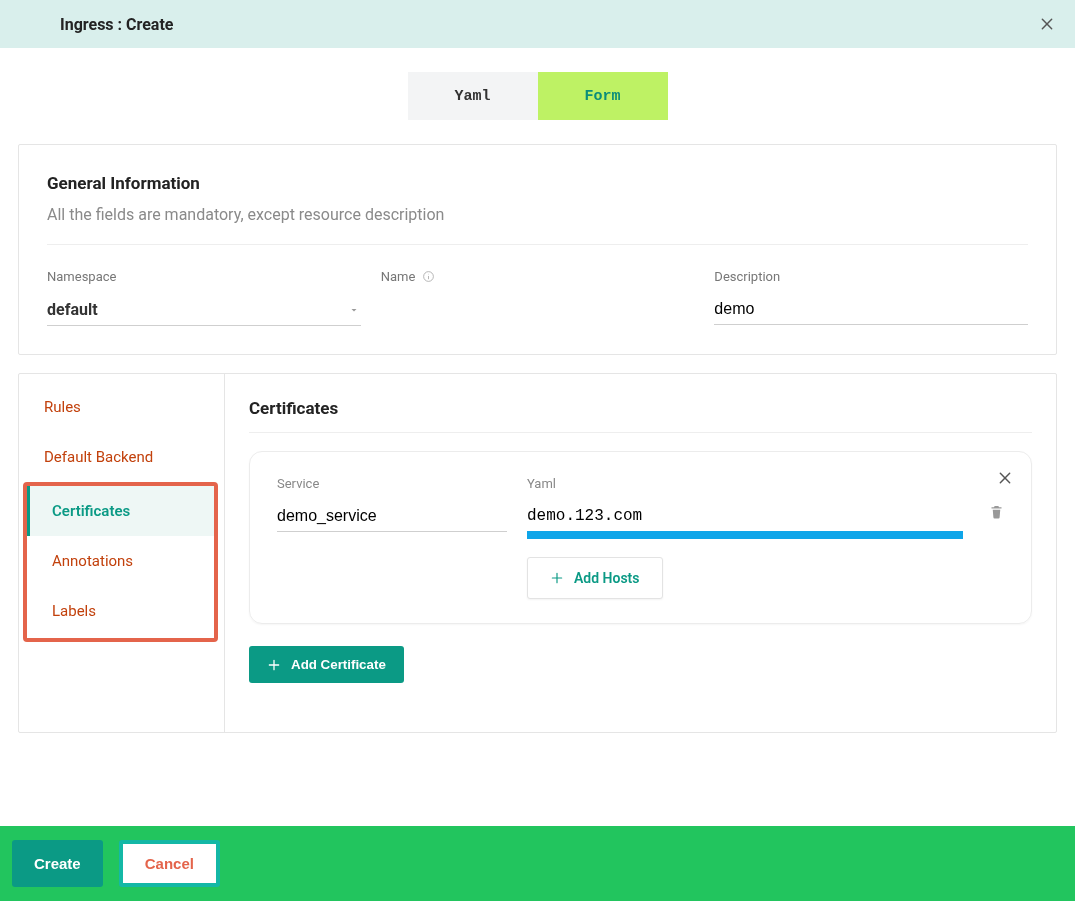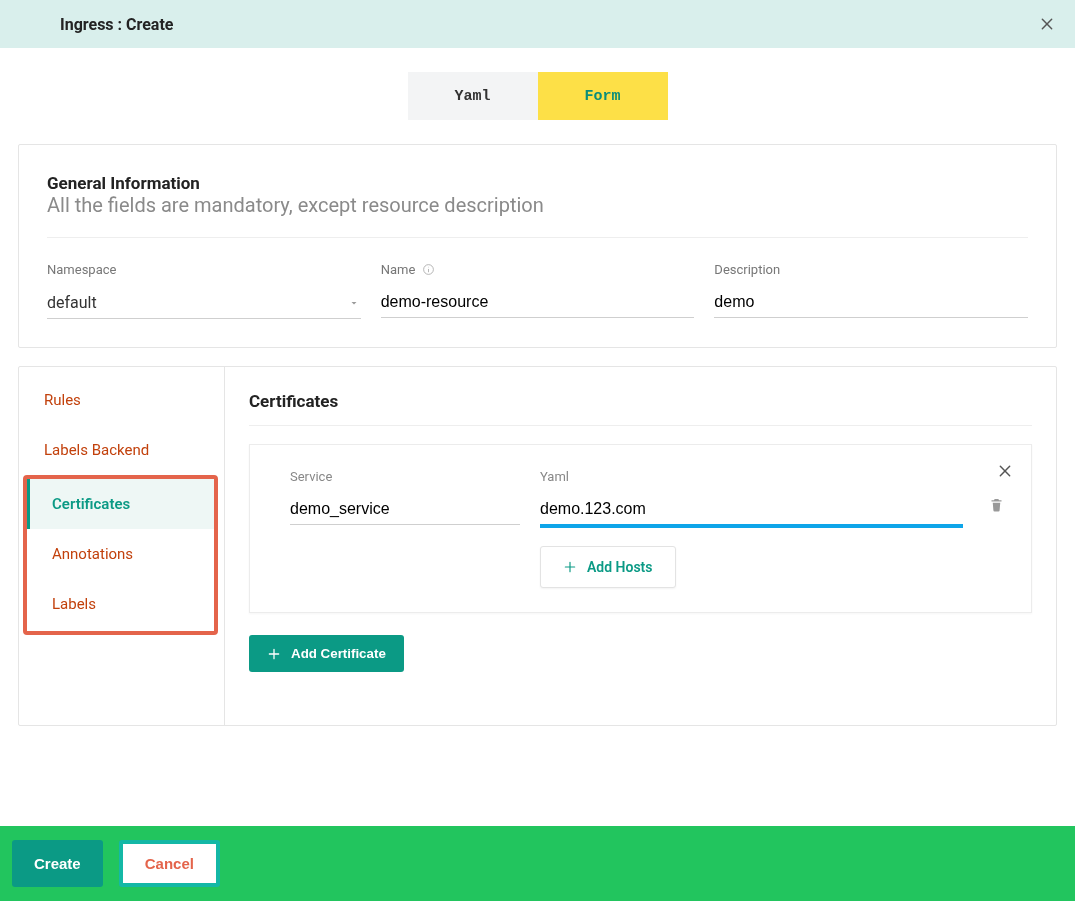--- a/index.html
+++ b/index.html
@@ -57,40 +57,40 @@
     width: 130px;
     height: 48px;
     display: flex;
     align-items: center;
     justify-content: center;
     font-weight: 600;
     cursor: pointer;
     font-size: 15px;
   }
   .toggle-btn.yaml { background: #f3f4f5; color: #333; }
-  .toggle-btn.form { background: #fde047; color: #0b8e7a; }
+  .toggle-btn.form { background: #bef264; color: #0b8e7a; }
 
   
   .card {
     border: 1px solid #e5e5e5;
     border-radius: 2px;
     background: #fff;
   }
   .card + .card { margin-top: 18px; }
   .card .inner { padding: 28px; }
 
   .section-title {
     font-weight: 700;
     font-size: 17px;
     color: #232323;
   }
   .section-sub {
-    margin-top: 0;
+    margin-top: 12px;
     color: #8a8a8a;
-    font-size: 20px;
+    font-size: 16px;
   }
   .hr {
     height: 1px;
     background: #eee;
     margin: 20px 0 24px 0;
   }
 
   
   .fields-row {
     display: flex;
@@ -114,31 +114,32 @@
 
   .input-line {
     border: none;
     border-bottom: 1px solid #cfcfcf;
     padding: 6px 0;
     font-size: 16px;
     outline: none;
     width: 100%;
     background: transparent;
   }
-  .input-line.focused { border-bottom: 4px solid #0ea5e9; }
+  .input-line.focused { border-bottom: 8px solid #0ea5e9; font-family: Liberation Mono, monospace; }
 
   .select-line {
     position: relative;
     border-bottom: 1px solid #cfcfcf;
     padding: 6px 0;
     font-size: 16px;
     cursor: pointer;
     display: flex;
     align-items: center;
     justify-content: space-between;
+    font-weight: bold;
   }
   .caret {
     color: #9a9a9a;
     width: 14px; height: 14px;
     display: inline-flex; align-items: center; justify-content: center;
   }
   .caret svg { width: 12px; height: 12px; }
 
   
   .split {
@@ -170,22 +171,22 @@
     padding-bottom: 2px;
   }
 
   .main-pane { flex: 1; padding: 24px 24px 32px 24px; }
   .pane-title { font-weight: 700; font-size: 17px; color: #232323; }
   .pane-hr { height: 1px; background: #eee; margin: 14px 0 18px 0; }
 
   .cert-panel {
     border: 1px solid #ececec;
     box-shadow: 0 1px 2px rgba(0,0,0,0.04);
-    border-radius: 0;
-    padding: 24px 22px 24px 40px;
+    border-radius: 13px;
+    padding: 24px 22px 24px 27px;
     position: relative;
   }
   .cert-close {
     position: absolute;
     top: 14px; right: 14px;
   }
   .cert-row {
     display: flex;
     gap: 20px;
     align-items: flex-start;
@@ -295,35 +296,34 @@
           <div class="field-label">
             <span>Name</span>
             <span class="info-icon">
               <svg viewBox="0 0 24 24" fill="none" stroke="currentColor" stroke-width="1.6">
                   <circle cx="12" cy="12" r="9"></circle>
                   <line x1="12" y1="11" x2="12" y2="17"></line>
                   <circle cx="12" cy="7.5" r="0.8" fill="currentColor" stroke="none"></circle>
                 </svg>
             </span>
           </div>
-          <input class="input-line" value="demo-resource" style="">
         </div>
 
         <div class="field">
           <div class="field-label">Description</div>
           <input class="input-line" value="demo" style="">
         </div>
       </div>
     </div>
   </div>
 
   <div class="card split">
     <div class="sidebar">
       <div class="side-item">Rules</div>
-      <div class="side-item">Labels Backend</div>
+      <div class="side-item">Default Backend</div>
       <div class="highlight-box">
         <div class="side-item active">Certificates</div>
         <div class="side-item">Annotations</div>
         <div class="side-item">Labels</div>
       </div>
     </div>
 
     <div class="main-pane">
       <div class="pane-title">Certificates</div>
       <div class="pane-hr"></div>

